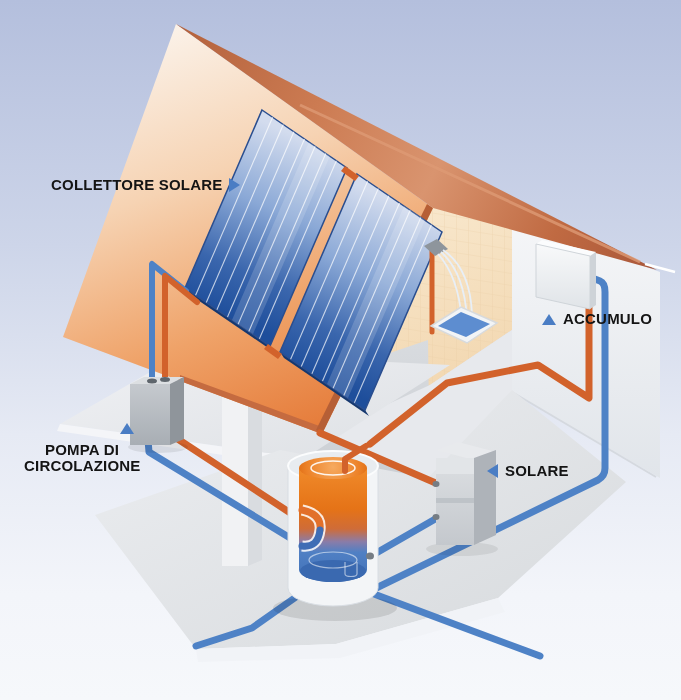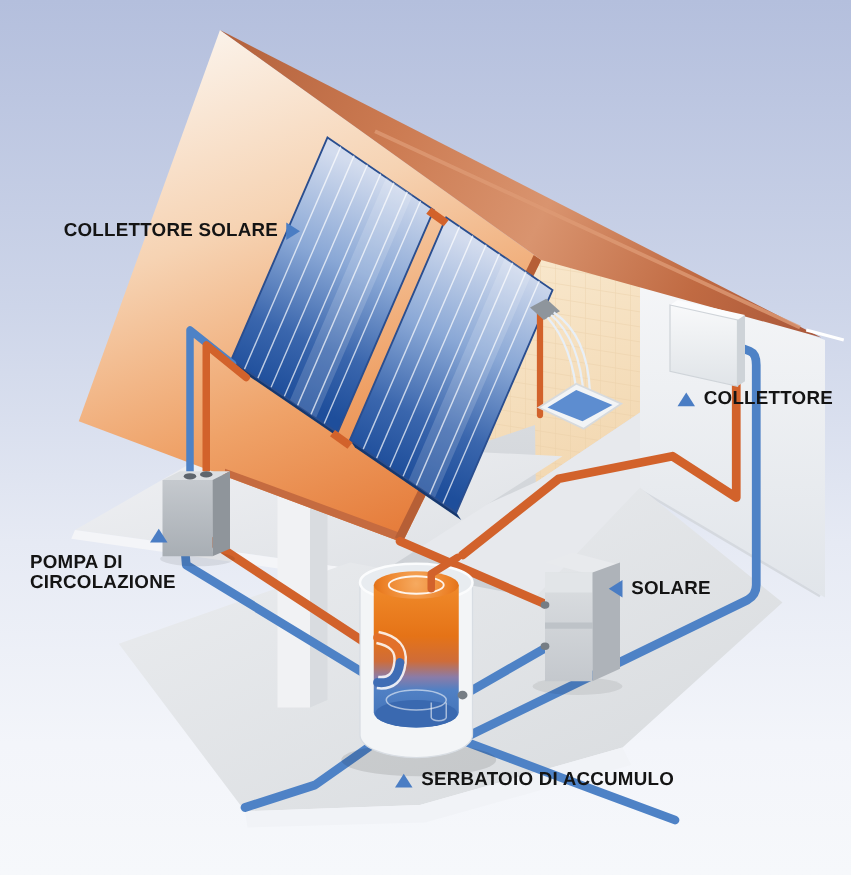--- a/index.html
+++ b/index.html
@@ -16,21 +16,21 @@
   }
   .tri{width:0;height:0;display:inline-block;flex:0 0 auto;}
   .tri-right{border-top:7px solid transparent;border-bottom:7px solid transparent;border-left:11px solid #4a7dc4;}
   .tri-left{border-top:7px solid transparent;border-bottom:7px solid transparent;border-right:11px solid #4a7dc4;}
   .tri-up{border-left:7px solid transparent;border-right:7px solid transparent;border-bottom:11px solid #4a7dc4;}
   .lbl-collettore{left:51px;top:177px;}
   .lbl-radiatore{left:542px;top:311px;}
   .lbl-caldaia{left:487px;top:463px;}
   .lbl-serbatoio{left:316px;top:616px;}
   .lbl-pompa{
-    left:24px;top:423px;width:116px;display:block;text-align:left;
+    left:24px;top:423px;width:116px;display:block;text-align:center;
   }
   .lbl-pompa .tri-up{margin:0 6px 8px auto;display:block;}
   .lbl-pompa .pompa-line{display:block;}
 </style>
 </head>
 <body>
 
 <div class="stage">
 
 <svg width="681" height="700" viewBox="0 0 681 700">
@@ -262,32 +262,28 @@
   </g>
 </svg>
 
 <div class="lbl lbl-collettore">
   <span>COLLETTORE SOLARE</span>
   <span class="tri tri-right"></span>
 </div>
 
 <div class="lbl lbl-radiatore">
   <span class="tri tri-up"></span>
-  <span>COLLETTORE</span>
+  <span>ACCUMULO</span>
 </div>
 
 <div class="lbl lbl-pompa">
   <span class="tri tri-up"></span>
   <span class="pompa-line">POMPA DI</span>
   <span class="pompa-line">CIRCOLAZIONE</span>
 </div>
 
 <div class="lbl lbl-caldaia">
   <span class="tri tri-left"></span>
   <span>SOLARE</span>
 </div>
 
-<div class="lbl lbl-serbatoio">
-  <span class="tri tri-up"></span>
-  <span>SERBATOIO DI ACCUMULO</span>
-</div>
 
 </div>
 
 </body></html>

